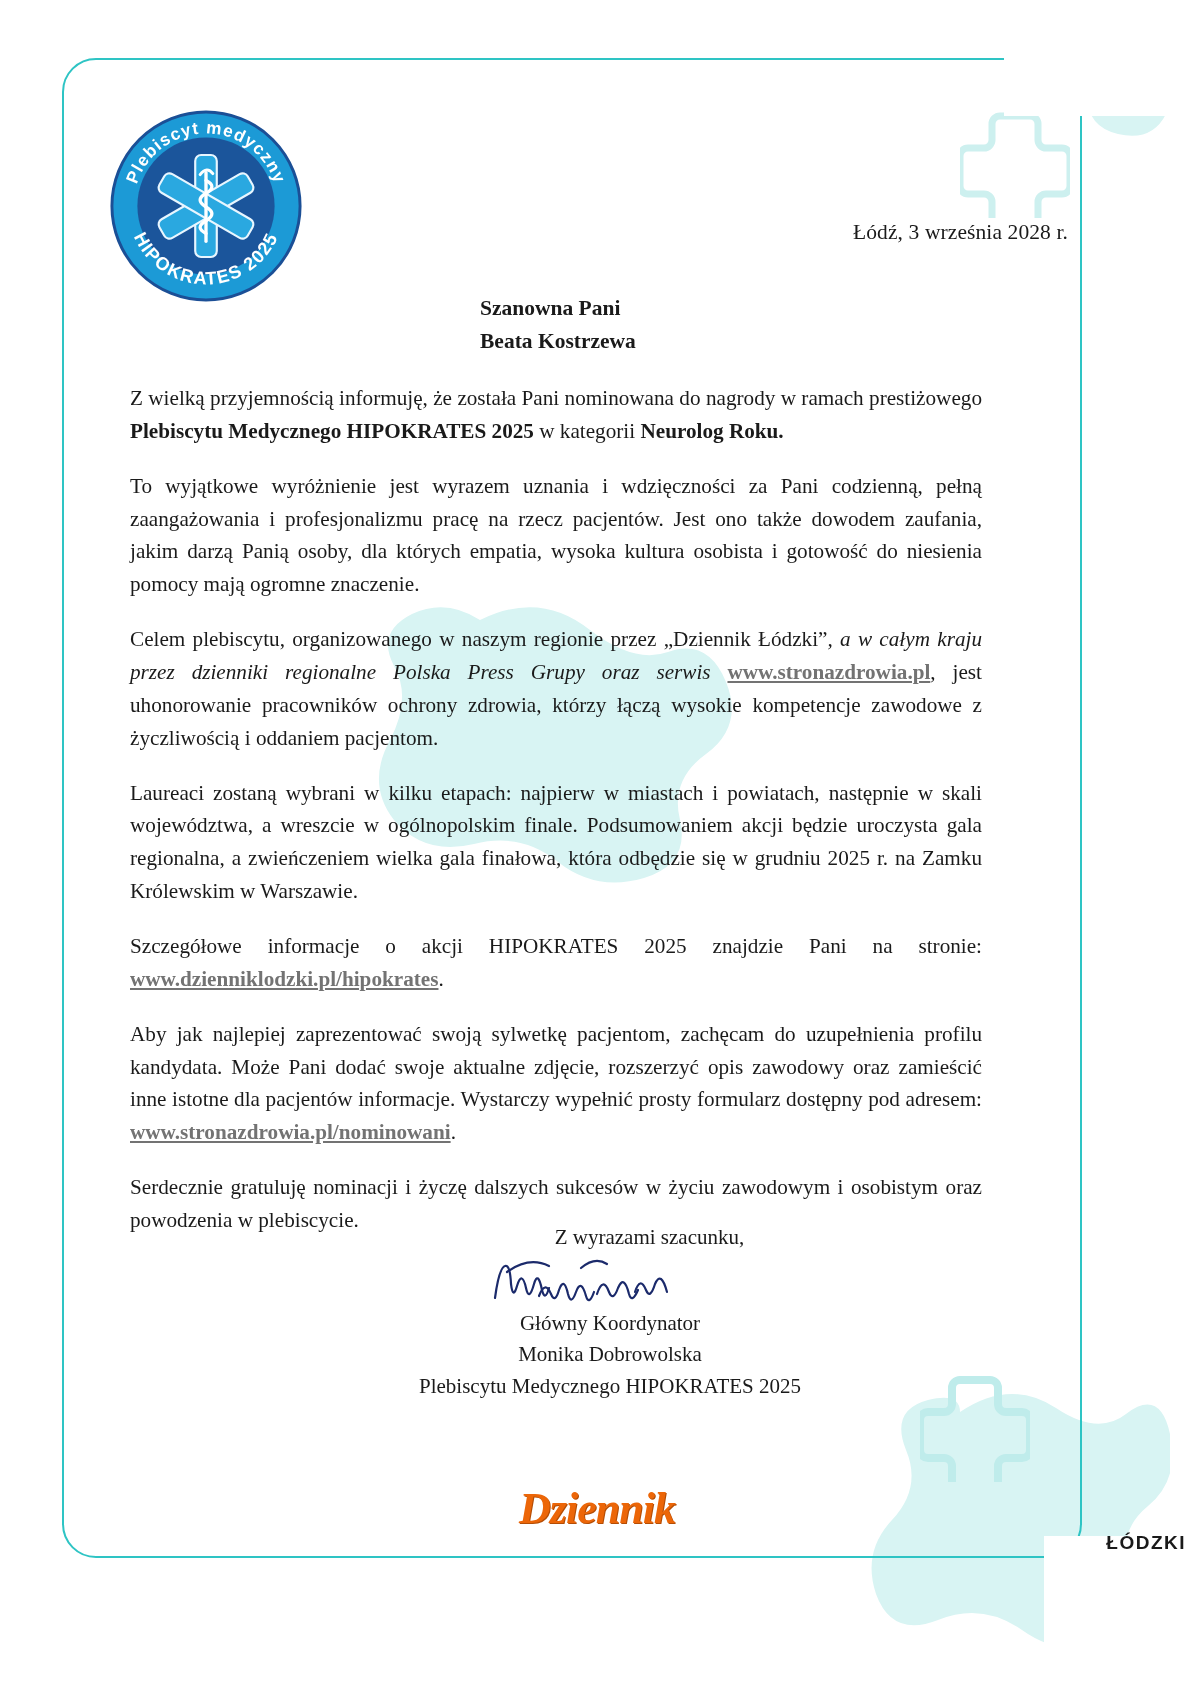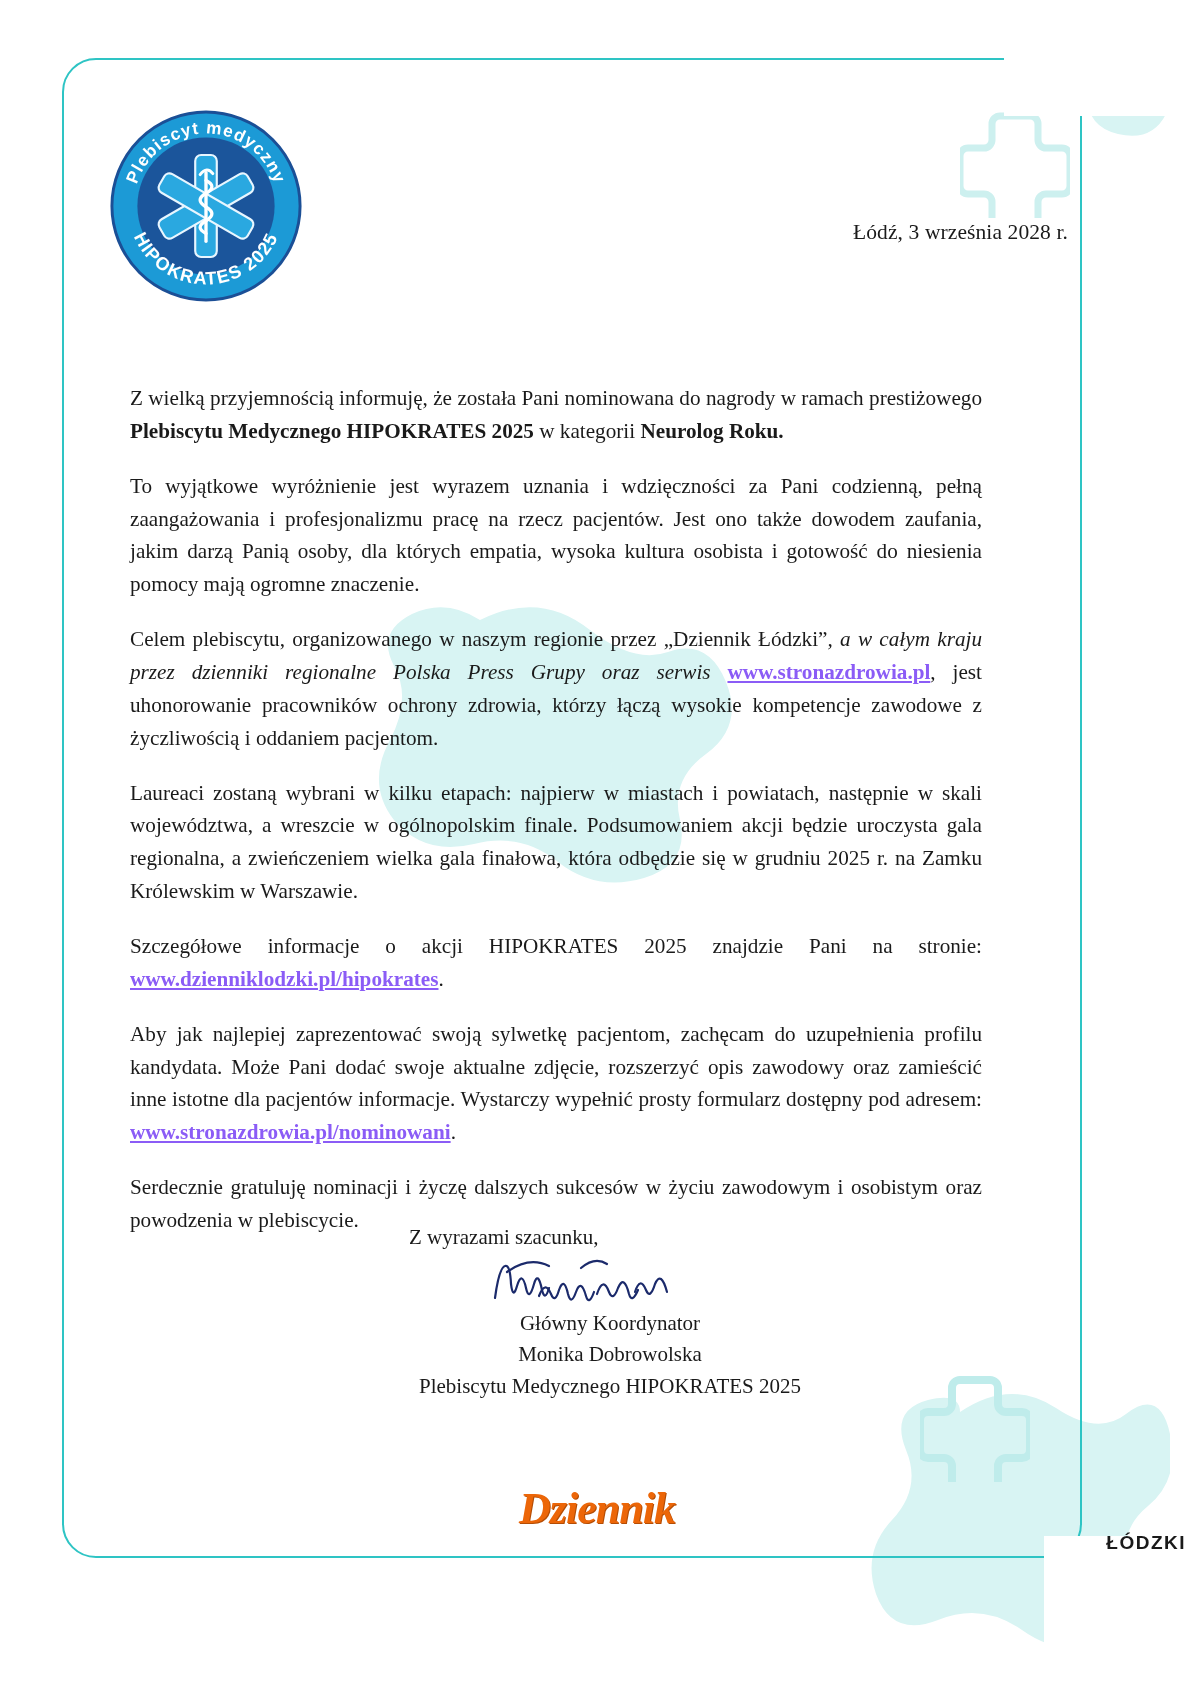--- a/index.html
+++ b/index.html
@@ -120,38 +120,38 @@
     width: 852px;
     font-size: 21.2px;
     line-height: 1.55;
     text-align: justify;
   }
   .letter p {
     margin: 0 0 22px 0;
   }
   .letter b { font-weight: bold; }
   .link {
-    color: #8b5cf6;
+    color: #737373;
     font-weight: bold;
     margin-top: 35px;
   }
   .italic { font-style: italic; }
 
   
   .closing {
     position: absolute;
     left: 330px;
     top: 1222px;
     width: 560px;
     text-align: center;
     font-size: 21px;
     line-height: 1.5;
   }
   .closing .regards {
-    text-align: left;
+    text-align: center;
     margin-left: 79px;
     margin-bottom: 2px;
   }
   .sign-svg {
     display: block;
     margin: -6px auto -4px auto;
   }
 
   
   .footer-logo {
@@ -238,20 +238,24 @@
     <text font-family="Liberation Sans, sans-serif" font-size="17.5" font-weight="bold" fill="#ffffff" letter-spacing="1.2">
       <textPath href="#arcTop" startOffset="50%" text-anchor="middle">Plebiscyt medyczny</textPath>
     </text>
     <text font-family="Liberation Sans, sans-serif" font-size="18.5" font-weight="bold" fill="#ffffff" letter-spacing="1.4">
       <textPath href="#arcBottom" startOffset="50%" text-anchor="middle">HIPOKRATES 2025</textPath>
     </text>
   </svg>
 
   <div class="date">Łódź, 3 września 2028 r.</div>
 
+  <div class="salutation">
+    <div>Szanowna Pani</div>
+    <div>Beata Kostrzewa</div>
+  </div>
 
   <div class="letter">
     <p><span>Z wielką przyjemnością informuję, że została Pani nominowana do nagrody w ramach prestiżowego </span><b>Plebiscytu Medycznego HIPOKRATES 2025</b><span> w kategorii </span><b>Neurolog Roku.</b></p>
 
     <p>To wyjątkowe wyróżnienie jest wyrazem uznania i wdzięczności za Pani codzienną, pełną zaangażowania i profesjonalizmu pracę na rzecz pacjentów. Jest ono także dowodem zaufania, jakim darzą Panią osoby, dla których empatia, wysoka kultura osobista i gotowość do niesienia pomocy mają ogromne znaczenie.</p>
 
     <p><span>Celem plebiscytu, organizowanego w naszym regionie przez „Dziennik Łódzki”</span><span class="italic">, a w całym kraju przez dzienniki regionalne Polska Press Grupy oraz serwis </span><a class="link" href="#">www.stronazdrowia.pl</a><span>, jest uhonorowanie pracowników ochrony zdrowia, którzy łączą wysokie kompetencje zawodowe z życzliwością i oddaniem pacjentom.</span></p>
 
     <p>Laureaci zostaną wybrani w kilku etapach: najpierw w miastach i powiatach, następnie w skali województwa, a wreszcie w ogólnopolskim finale. Podsumowaniem akcji będzie uroczysta gala regionalna, a zwieńczeniem wielka gala finałowa, która odbędzie się w grudniu 2025 r. na Zamku Królewskim w Warszawie.</p>
 

